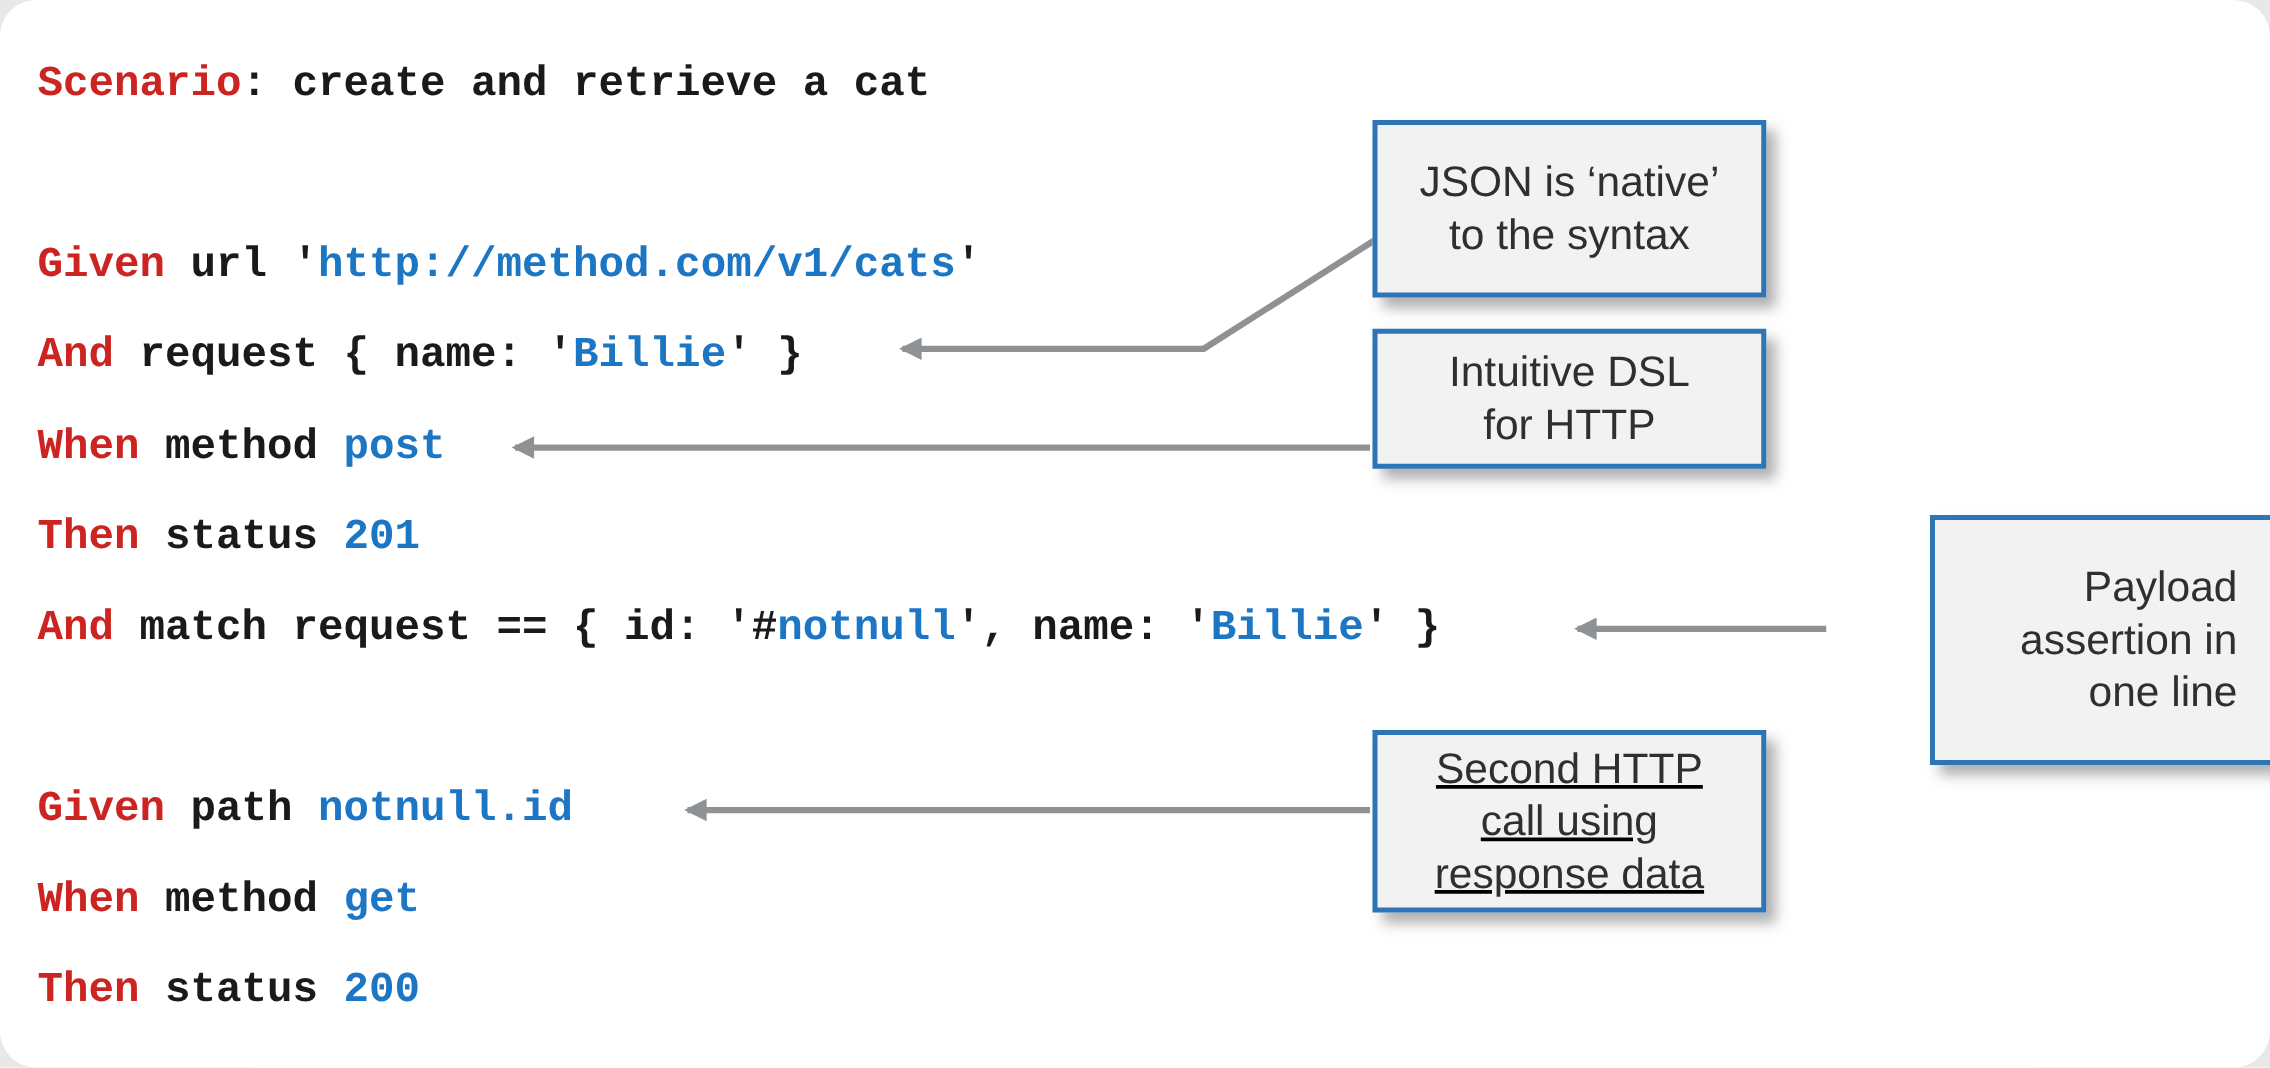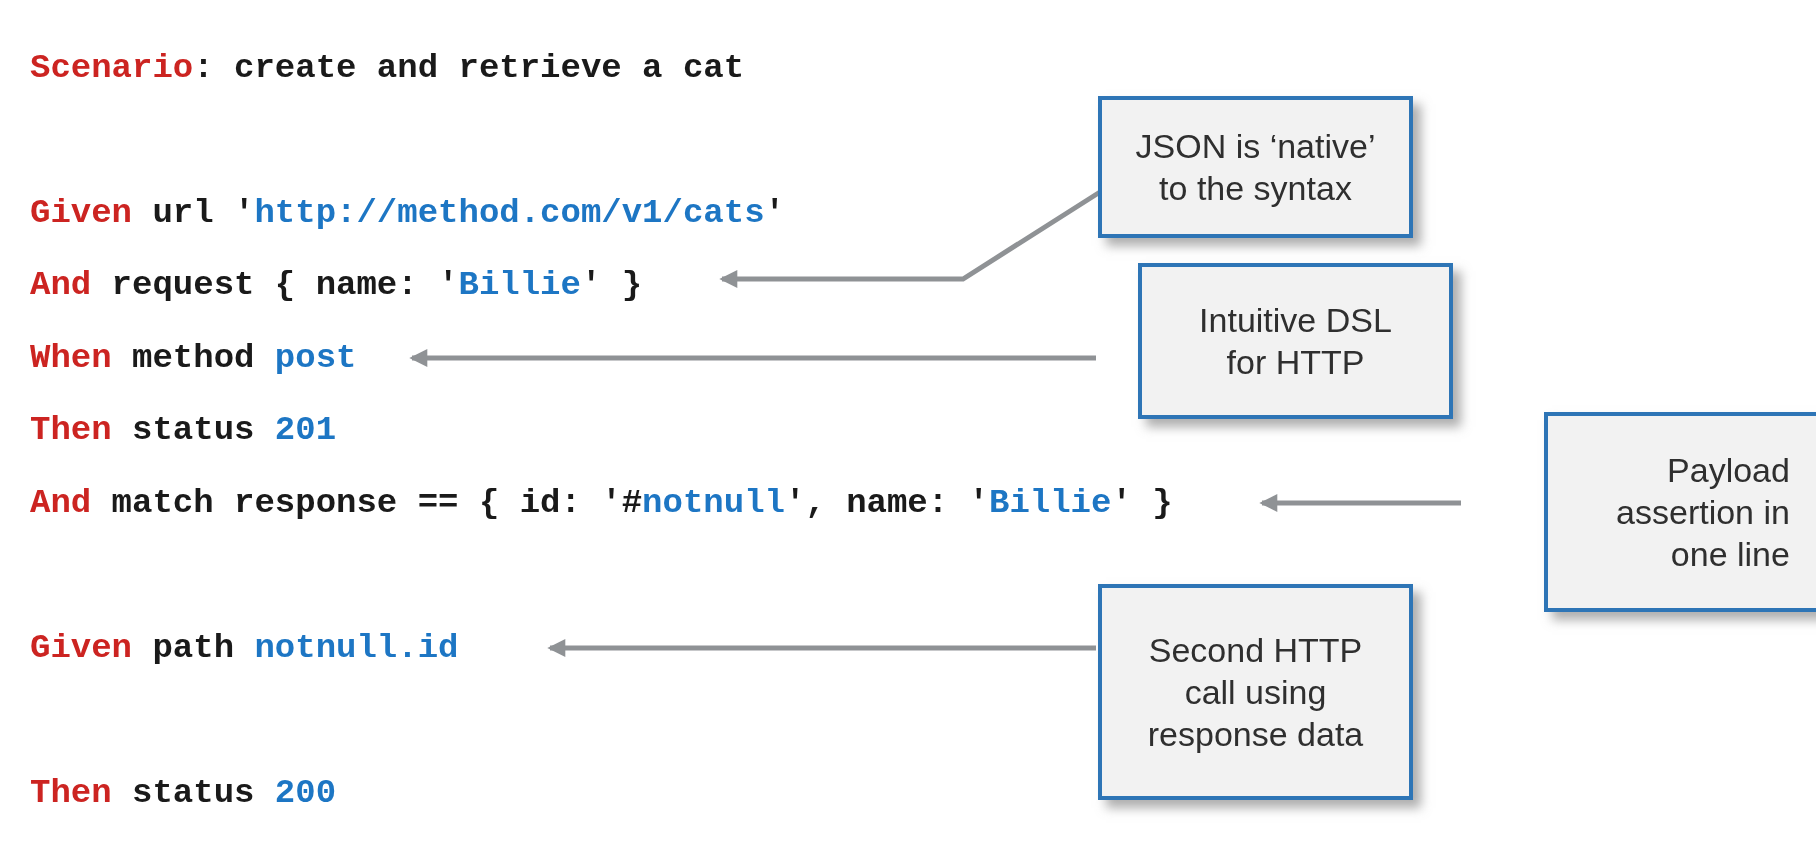--- a/index.html
+++ b/index.html
@@ -12,20 +12,21 @@
     --arrow-gray:#8f9295;
     --page-bg:#ffffff;
   }
   html,body{margin:0;padding:0;}
   body{background:#e8e8e8;font-family:"Liberation Sans",sans-serif;}
   .canvas{
     position:relative;
     width:1816px;height:854px;
     background:var(--page-bg);
     overflow:hidden;
+    border-radius:29px;
   }
   .arrow-layer{
     position:absolute;left:0;top:0;width:1816px;height:854px;
     pointer-events:none;
   }
   .code-block{
     position:absolute;left:0;top:0;width:1816px;height:854px;
     font-family:"Liberation Mono","DejaVu Sans Mono",monospace;
     font-weight:700;
     font-size:34px;
@@ -51,23 +52,23 @@
     box-sizing:border-box;
   }
   .callout .callout-text{
     font-family:"Liberation Sans",sans-serif;
     font-size:34px;
     line-height:42px;
     color:var(--callout-text);
     white-space:pre-line;
   }
   .callout-json-native   {left:1098px;top:71px; width:315px;height:142px;margin-top:25px;}
-  .callout-intuitive-dsl {left:1098px;top:263px;width:315px;height:156px;margin-left:40px;}
+  .callout-intuitive-dsl {left:1098px;top:263px;width:315px;height:112px;}
   .callout-payload       {left:1544px;top:412px;width:318px;height:200px;text-align:right;}
-  .callout-second-call   {left:1098px;top:584px;width:315px;height:216px;}
+  .callout-second-call   {left:1098px;top:584px;width:315px;height:146px;text-decoration:underline;}
 </style>
 </head>
 <body>
 
 <div class="canvas">
 
   <svg class="arrow-layer" viewBox="0 0 1816 854" xmlns="http://www.w3.org/2000/svg">
     <defs>
       <marker id="ah" viewBox="0 0 10 10" refX="8.5" refY="5" markerWidth="22" markerHeight="18" markerUnits="userSpaceOnUse" orient="auto">
         <path d="M0,0 L10,5 L0,10 z" fill="#8f9295"></path>
@@ -78,22 +79,23 @@
     <line x1="1461" y1="503" x2="1262" y2="503" stroke="#8f9295" stroke-width="5" marker-end="url(#ah)"></line>
     <line x1="1096" y1="648" x2="550" y2="648" stroke="#8f9295" stroke-width="5" marker-end="url(#ah)"></line>
   </svg>
 
   <div class="code-block">
       <div class="code-line" style="top: 44px;"><span class="tok-k">Scenario</span><span class="tok-p">: create and retrieve a cat</span></div>
       <div class="code-line" style="top: 189px;"><span class="tok-k">Given</span><span class="tok-p"> url '</span><span class="tok-v">http://method.com/v1/cats</span><span class="tok-p">'</span></div>
       <div class="code-line" style="top: 261px;"><span class="tok-k">And</span><span class="tok-p"> request { name: '</span><span class="tok-v">Billie</span><span class="tok-p">' }</span></div>
       <div class="code-line" style="top: 334px;"><span class="tok-k">When</span><span class="tok-p"> method </span><span class="tok-v">post</span></div>
       <div class="code-line" style="top: 406px;"><span class="tok-k">Then</span><span class="tok-p"> status </span><span class="tok-v">201</span></div>
-      <div class="code-line" style="top: 479px;"><span class="tok-k">And</span><span class="tok-p"> match response == { id: '#</span><span class="tok-v">notnull</span><span class="tok-p">', name: '</span><span class="tok-v">Billie</span><span class="tok-p">' }</span></div>
+      <div class="code-line" style="top: 479px;"><span class="tok-k">And</span><span class="tok-p"> match request == { id: '#</span><span class="tok-v">notnull</span><span class="tok-p">', name: '</span><span class="tok-v">Billie</span><span class="tok-p">' }</span></div>
       <div class="code-line" style="top: 624px;"><span class="tok-k">Given</span><span class="tok-p"> path </span><span class="tok-v">notnull.id</span></div>
+      <div class="code-line" style="top: 697px;"><span class="tok-k">When</span><span class="tok-p"> method </span><span class="tok-v">get</span></div>
       <div class="code-line" style="top: 769px;"><span class="tok-k">Then</span><span class="tok-p"> status </span><span class="tok-v">200</span></div>
     </div>
 
   <div class="callout callout-json-native">
     <span class="callout-text">JSON is ‘native’
 to the syntax</span>
   </div>
 
   <div class="callout callout-intuitive-dsl">
     <span class="callout-text">Intuitive DSL

